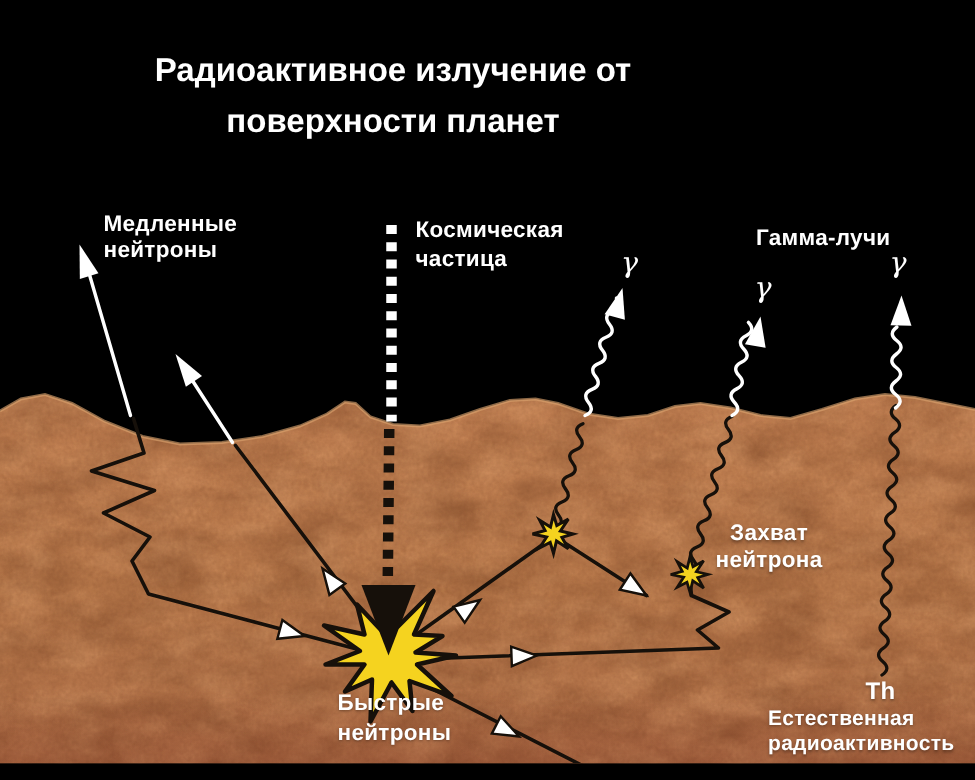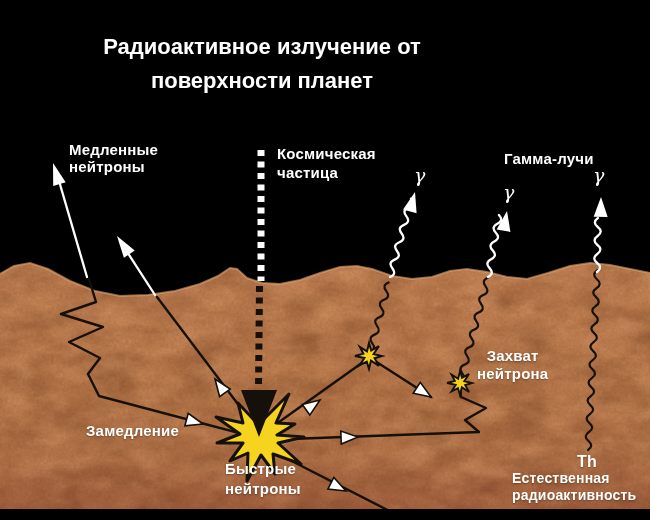--- a/index.html
+++ b/index.html
@@ -124,21 +124,20 @@
 
 <div class="title">Радиоактивное излучение от
 поверхности планет</div>
 <div class="lbl" id="lbl-slow">Медленные
 нейтроны</div>
 <div class="lbl" id="lbl-cosmic">Космическая
 частица</div>
 <div class="lbl" id="lbl-gammarays">Гамма-лучи</div>
 <div class="lbl" id="lbl-capture">Захват
 нейтрона</div>
-<div class="lbl" id="lbl-moder">Замедление</div>
 <div class="lbl" id="lbl-fastpl">Быстрые
 нейтроны</div>
 <div class="lbl" id="lbl-th">Th</div>
 <div class="lbl" id="lbl-natural">Естественная
 радиоактивность</div>
 <div class="gsym" id="g1">γ</div>
 <div class="gsym" id="g2">γ</div>
 <div class="gsym" id="g3">γ</div>
 
 </div>

